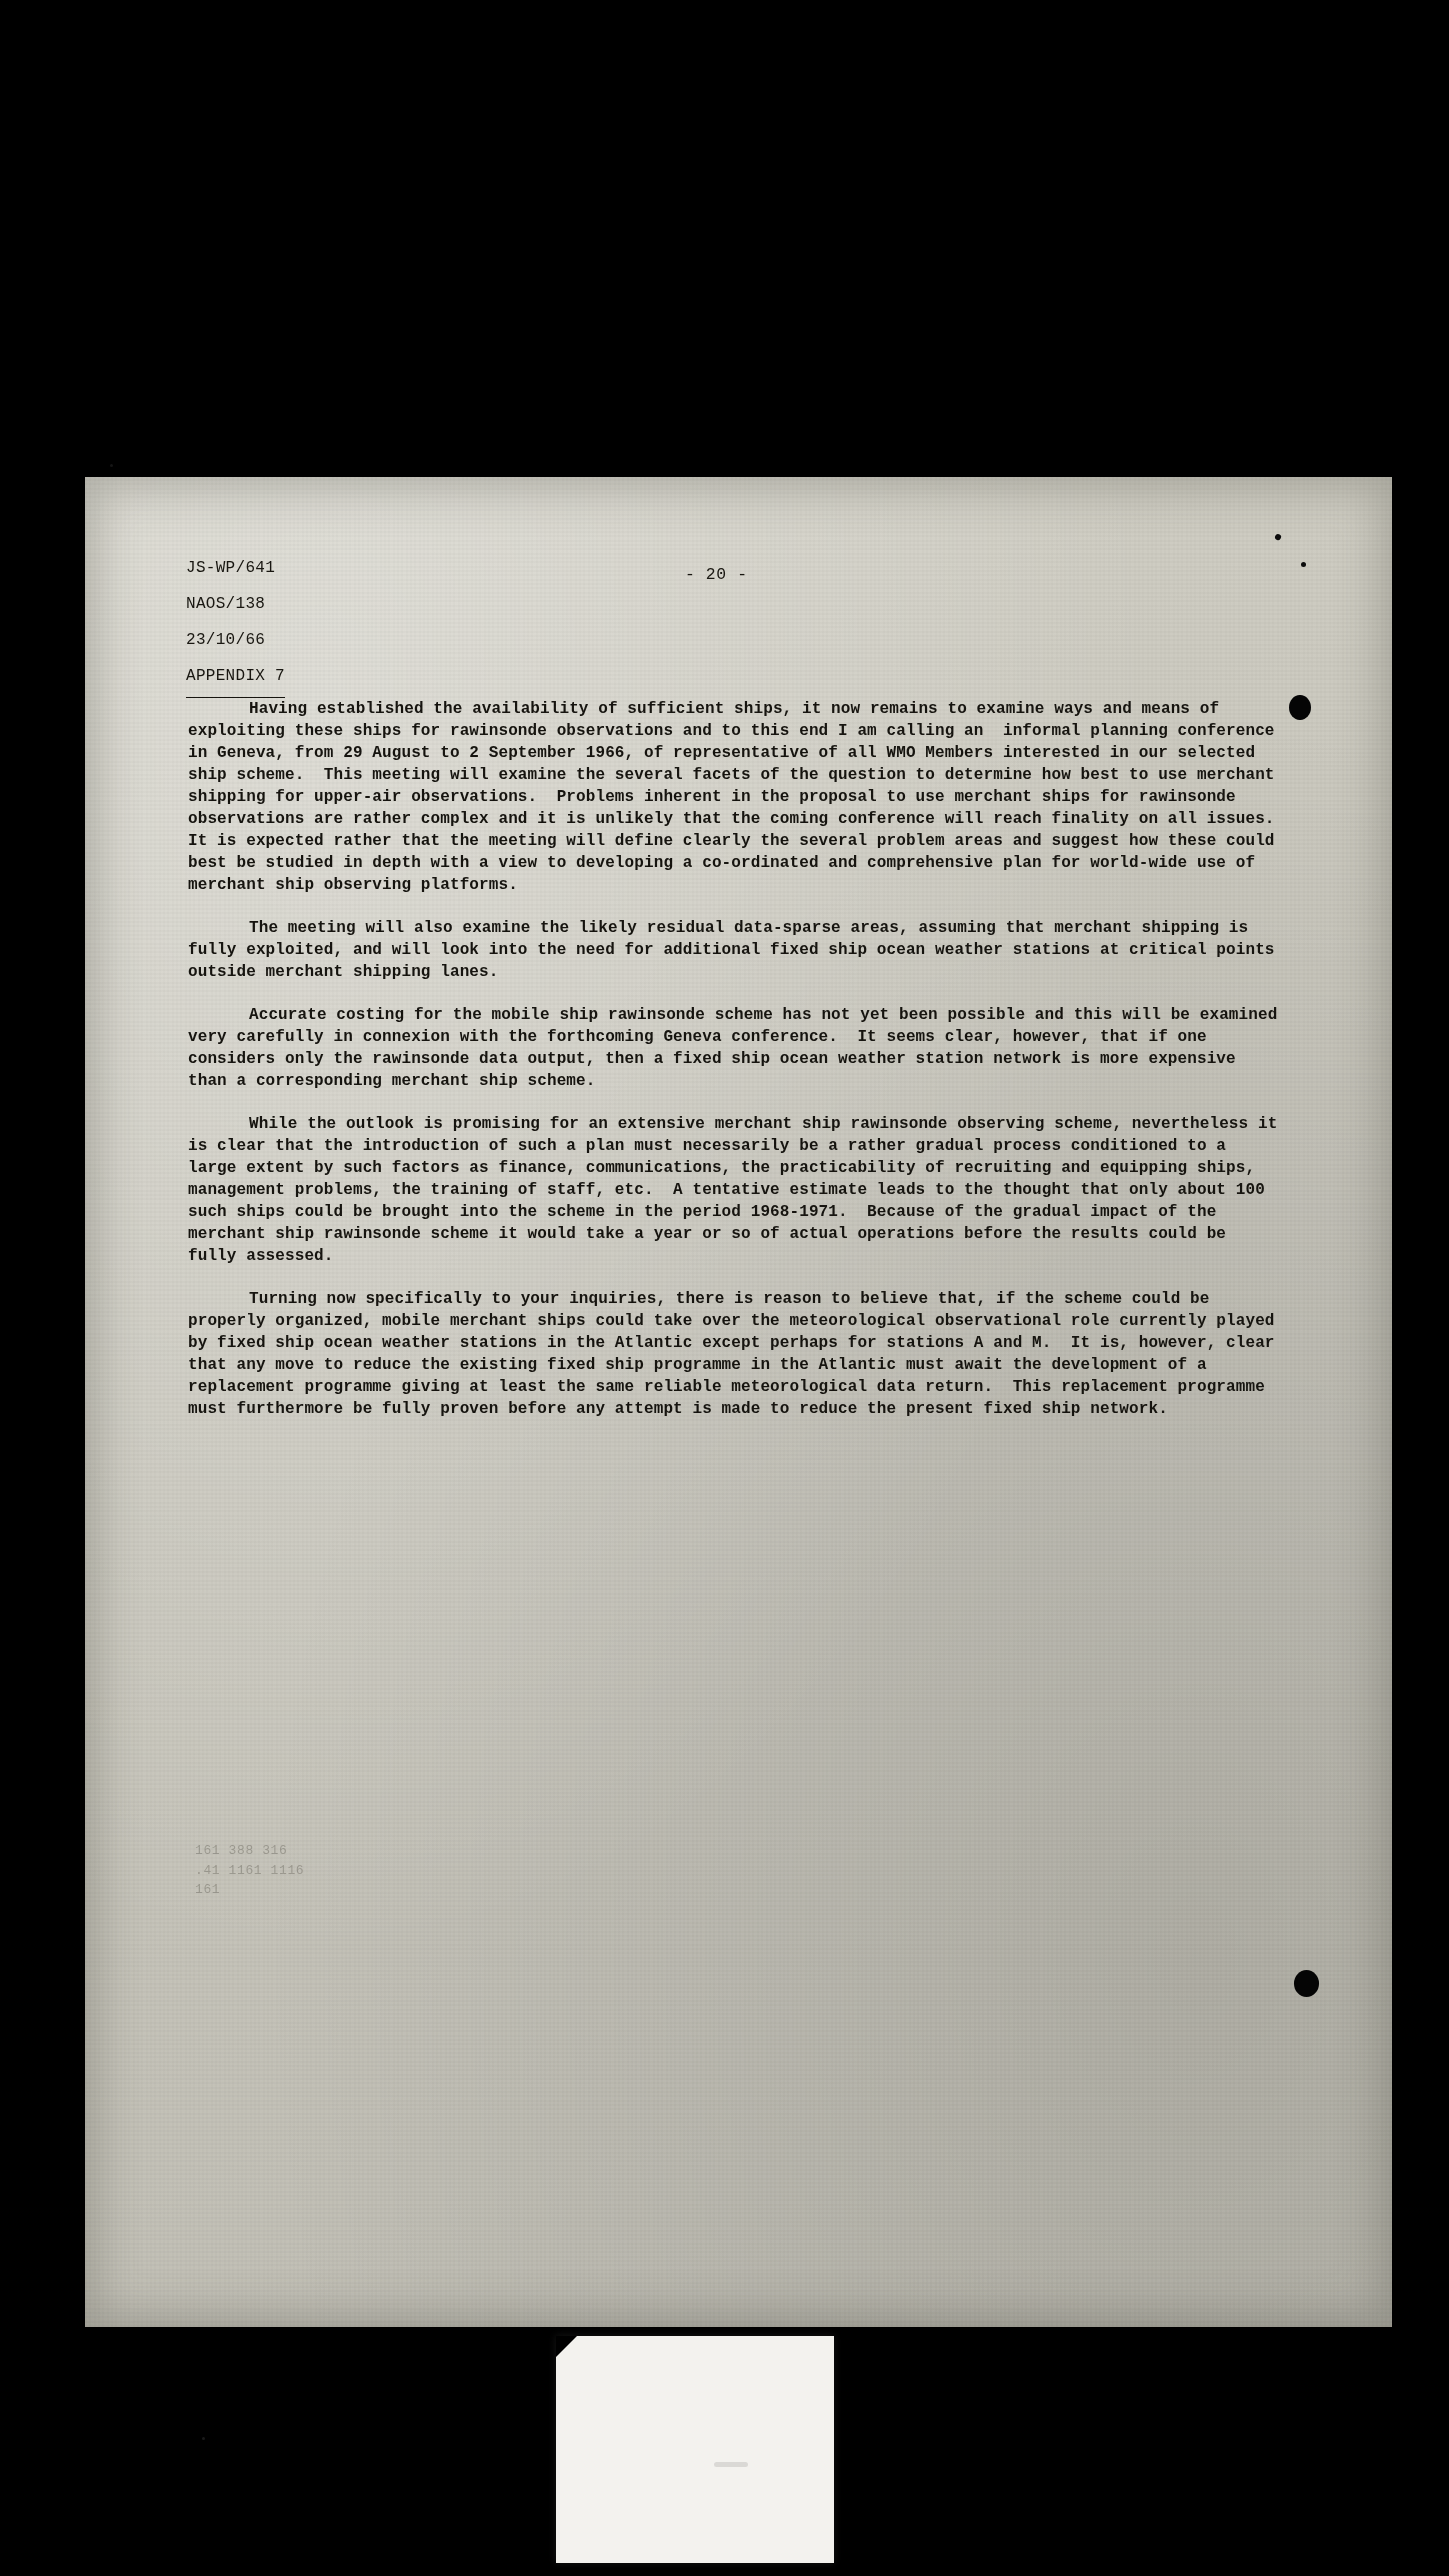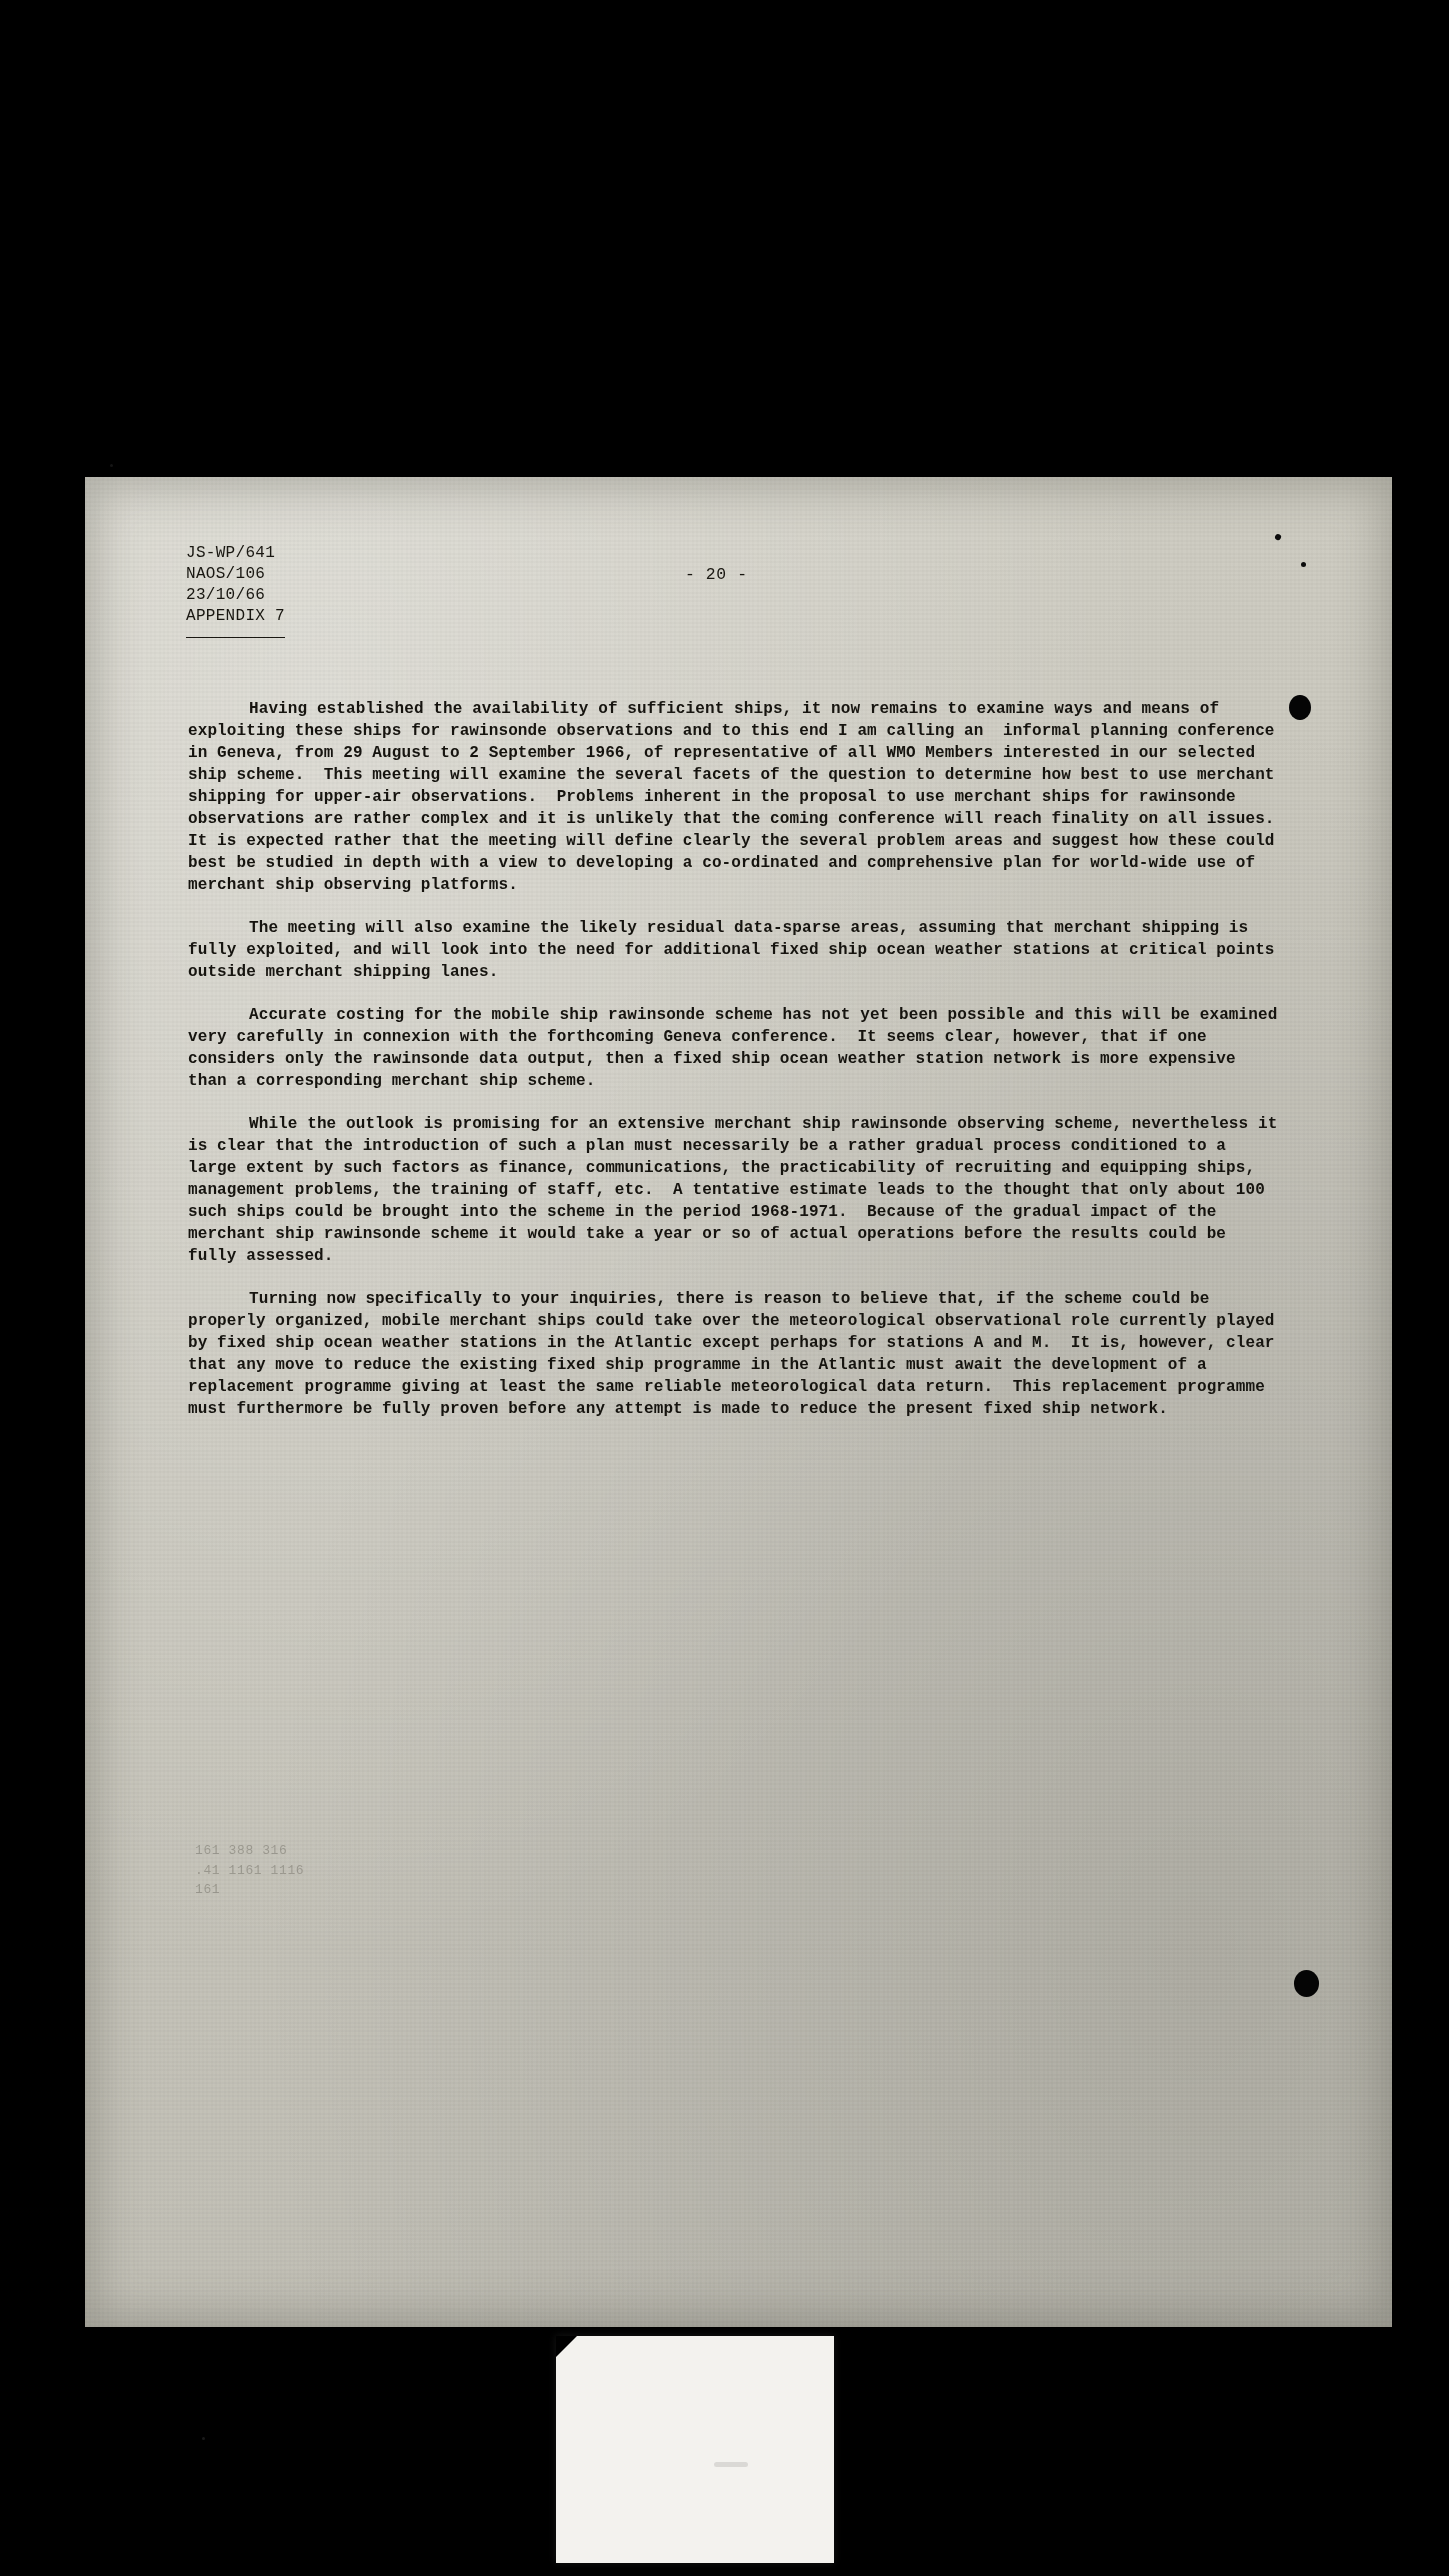--- a/index.html
+++ b/index.html
@@ -50,21 +50,21 @@
   
   #doc-header {
     position: absolute;
     left: 101px;
     top: 66px;
     font-size: 16px;
     line-height: 21px;
     color: #17150f;
     letter-spacing: 0.3px;
   }
-  #doc-header .hline { white-space: pre; }
+  #doc-header .hline { white-space: pre; margin-top: 15px; }
   #appendix-line {
     display: inline-block;
     border-bottom: 1.3px solid #17150f;
     padding-bottom: 10px;
   }
 
   #page-number {
     position: absolute;
     left: 600px;
     top: 88px;
@@ -155,21 +155,21 @@
 <body>
 
 <div id="dust-1" class="dust"></div>
 <div id="dust-2" class="dust"></div>
 <div id="dust-3" class="dust"></div>
 
 <div id="page-sheet">
 
   <div id="doc-header">
     <div class="hline">JS-WP/641</div>
-    <div class="hline">NAOS/106</div>
+    <div class="hline">NAOS/138</div>
     <div class="hline">23/10/66</div>
     <div class="hline"><span id="appendix-line">APPENDIX 7</span></div>
   </div>
 
   <div id="page-number">- 20 -</div>
 
   <div id="doc-body">
     <p><span class="indent"></span><span>Having established the availability of sufficient ships, it now remains to examine ways and means of exploiting these ships for rawinsonde observations and to this end I am calling an  informal planning conference in Geneva, from 29 August to 2 September 1966, of representative of all WMO Members interested in our selected ship scheme.  This meeting will examine the several facets of the question to determine how best to use merchant shipping for upper-air observations.  Problems inherent in the proposal to use merchant ships for rawinsonde observations are rather complex and it is unlikely that the coming conference will reach finality on all issues.  It is expected rather that the meeting will define clearly the several problem areas and suggest how these could best be studied in depth with a view to developing a co-ordinated and comprehensive plan for world-wide use of merchant ship observing platforms.</span></p>
     <p><span class="indent"></span><span>The meeting will also examine the likely residual data-sparse areas, assuming that merchant shipping is fully exploited, and will look into the need for additional fixed ship ocean weather stations at critical points outside merchant shipping lanes.</span></p>
     <p><span class="indent"></span><span>Accurate costing for the mobile ship rawinsonde scheme has not yet been possible and this will be examined very carefully in connexion with the forthcoming Geneva conference.  It seems clear, however, that if one considers only the rawinsonde data output, then a fixed ship ocean weather station network is more expensive than a corresponding merchant ship scheme.</span></p>

